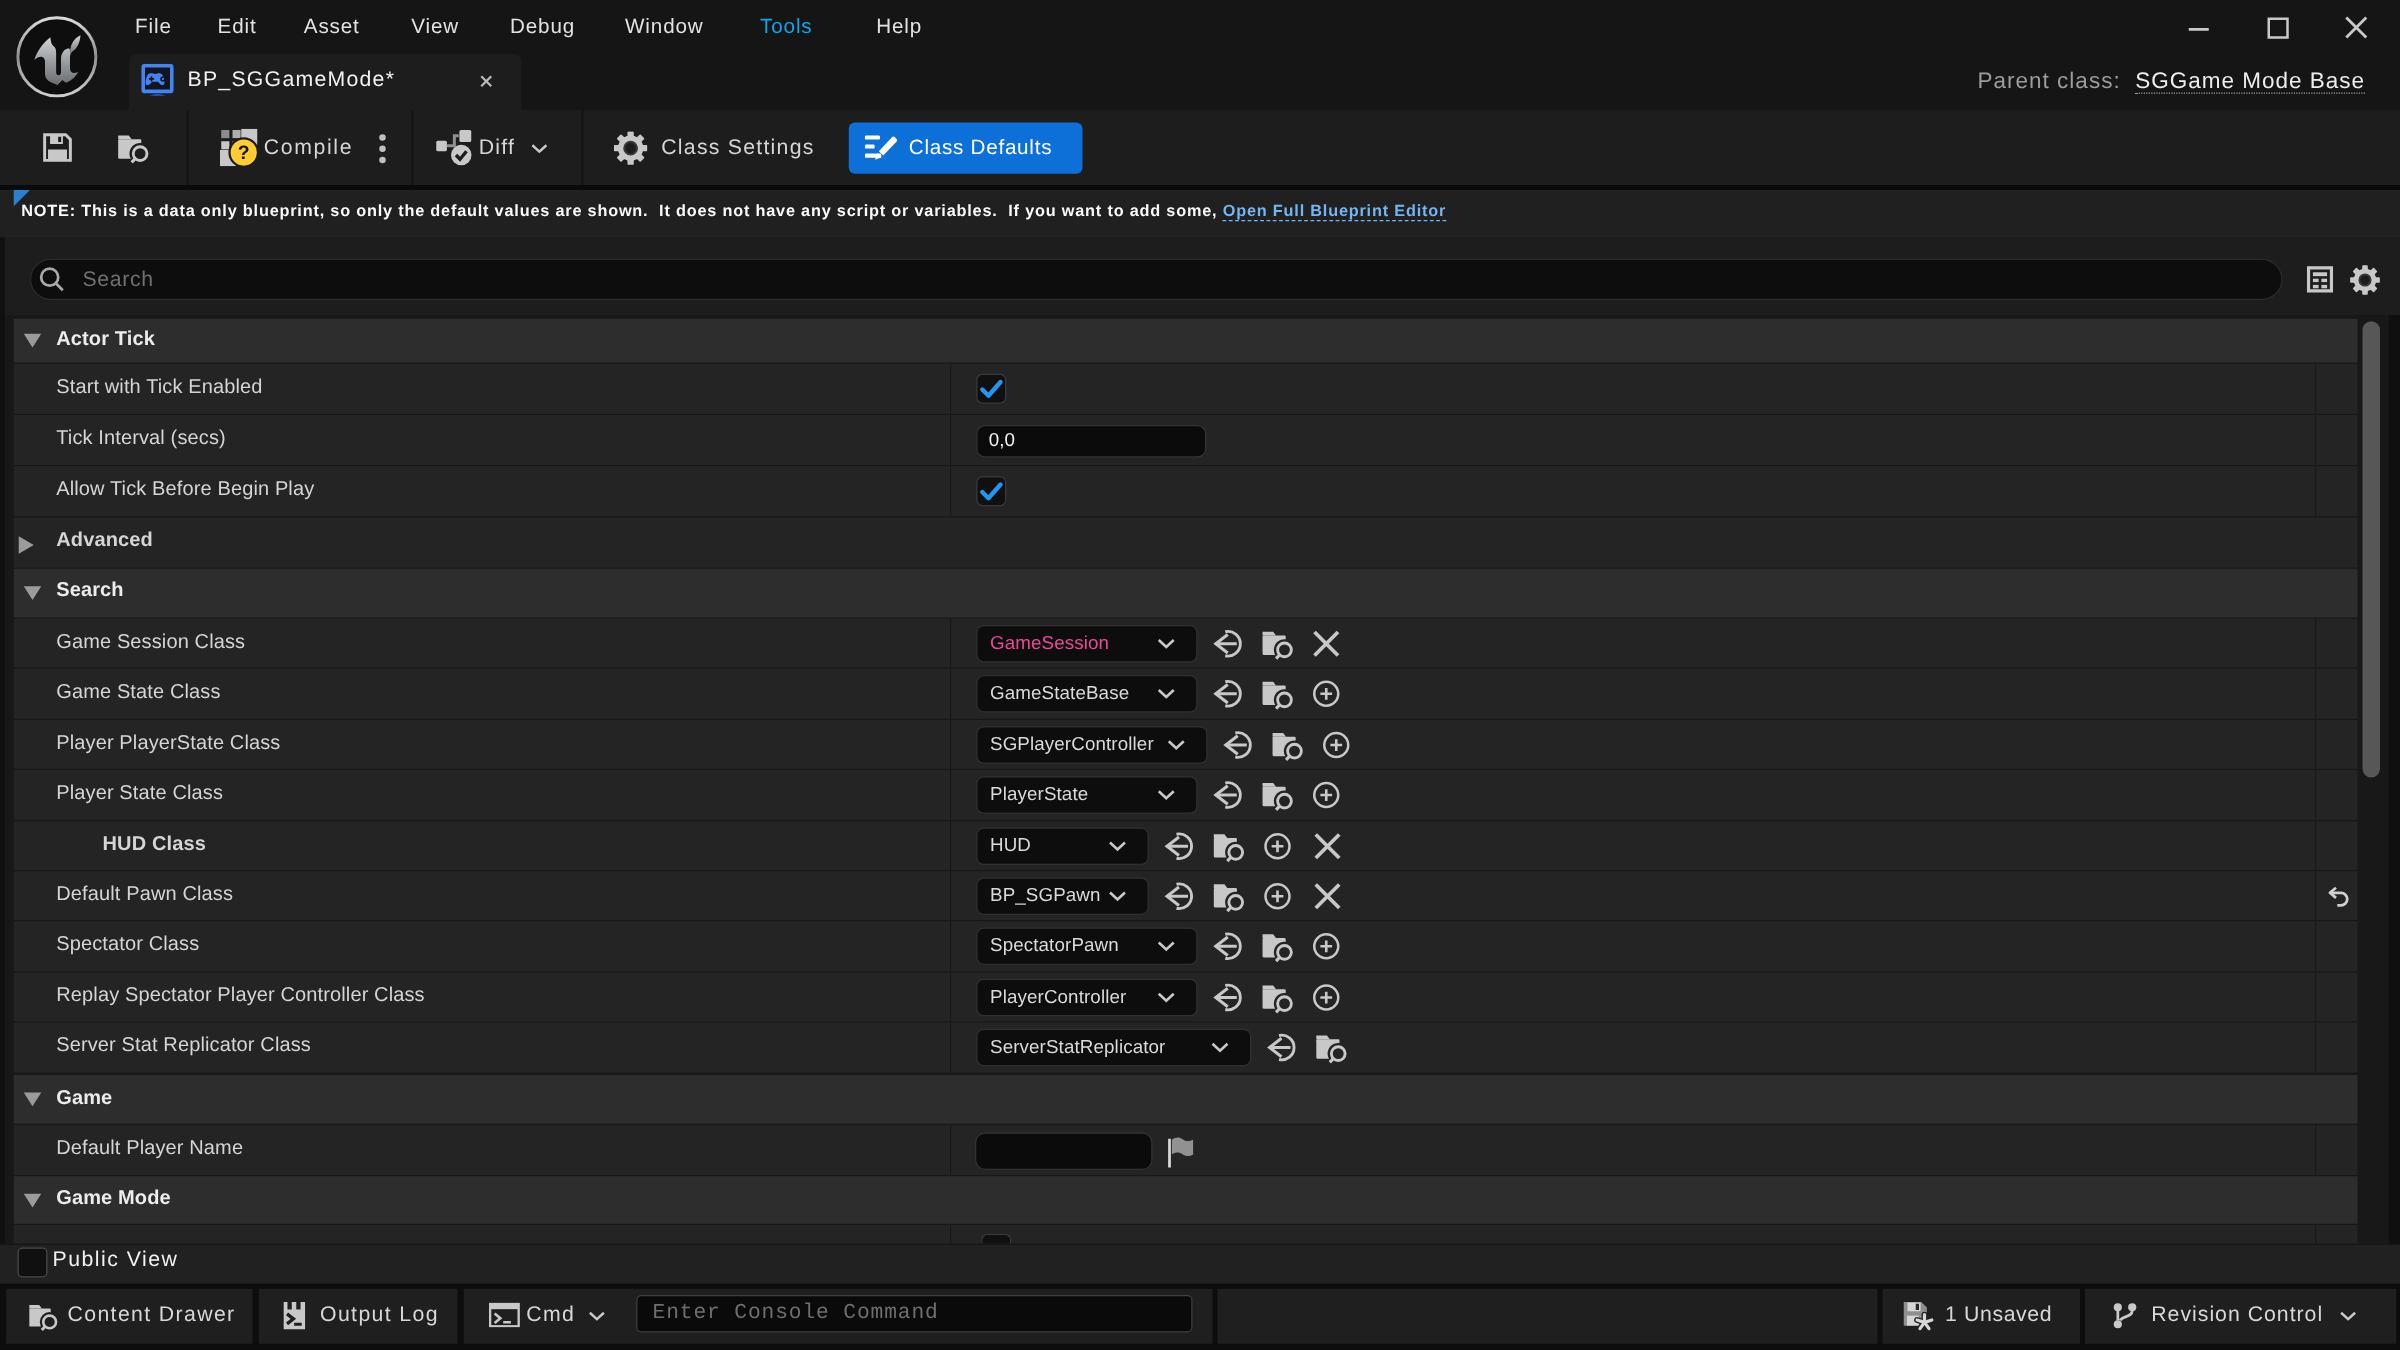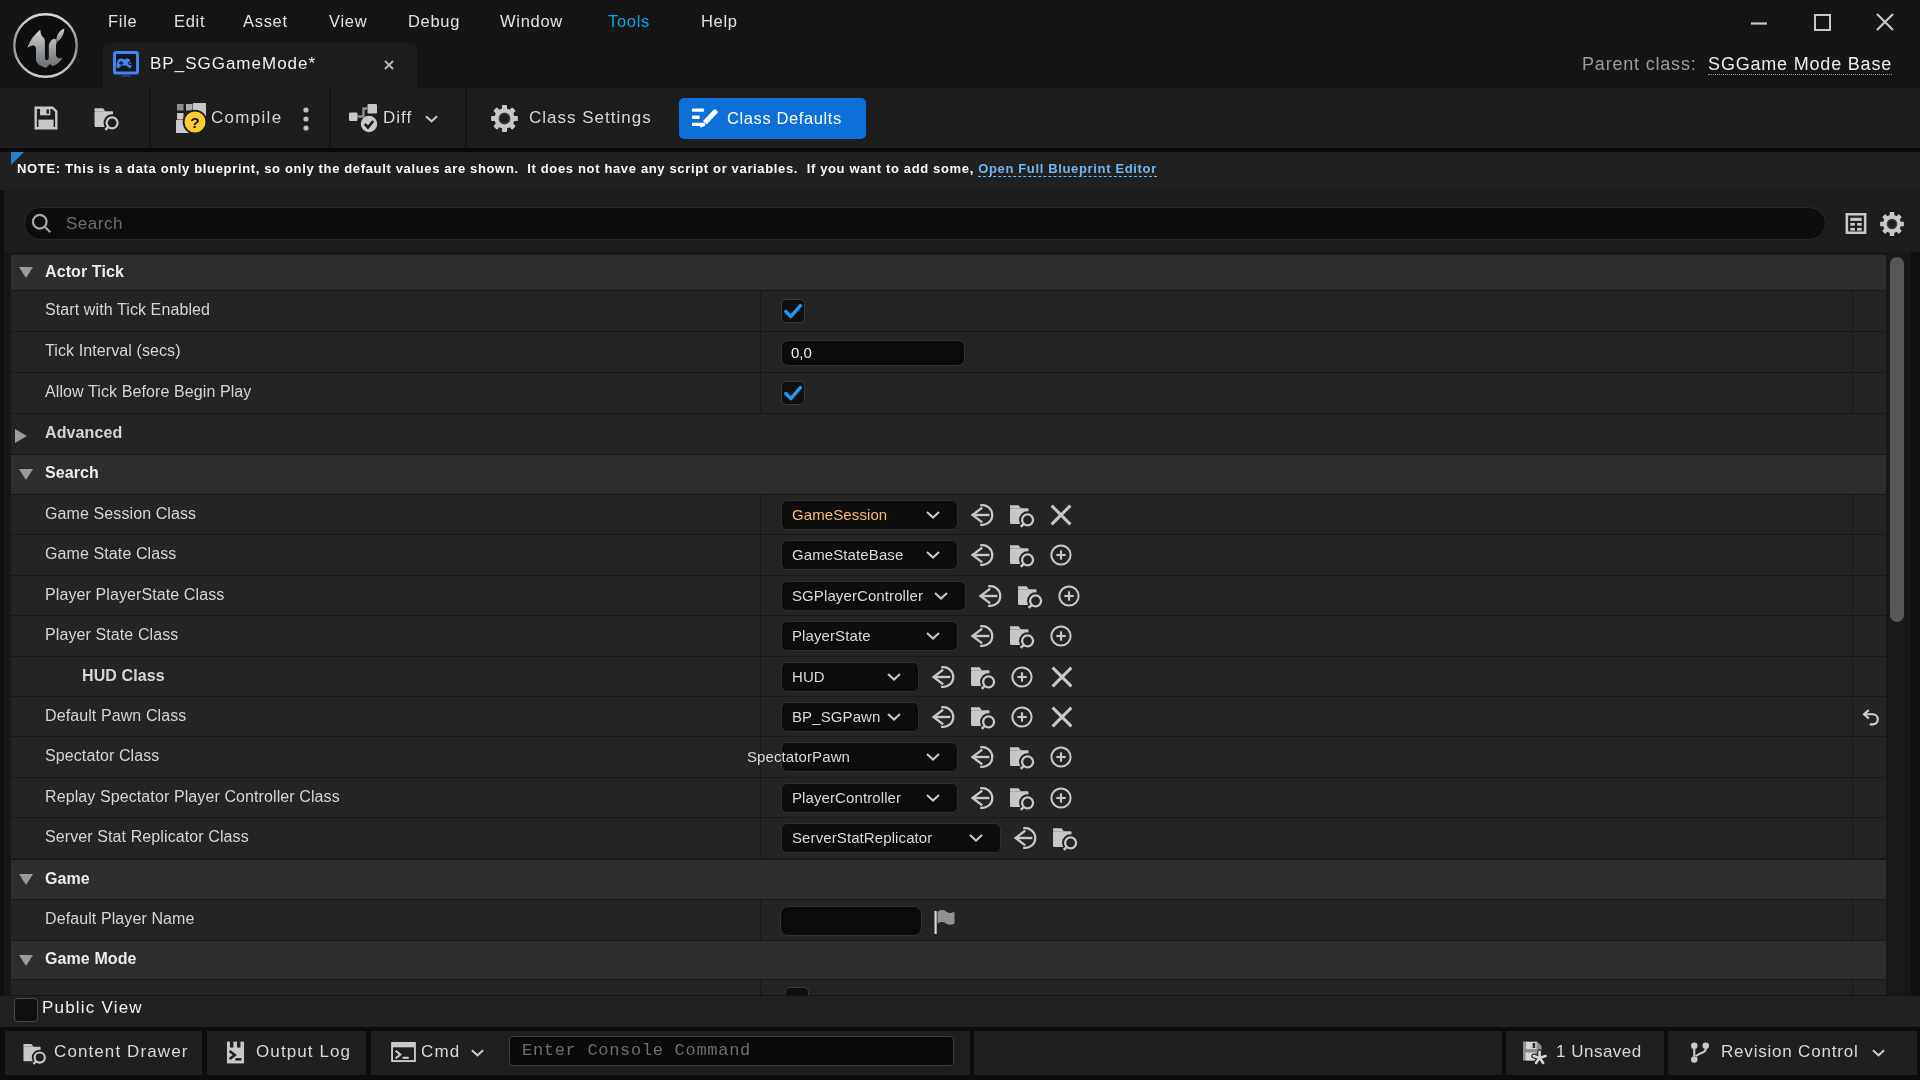--- a/index.html
+++ b/index.html
@@ -288,21 +288,21 @@
 <div class="abs" style="left:15px;top:429px;width:0;height:0;border-top:7px solid transparent;border-bottom:7px solid transparent;border-left:12.5px solid #9b9b9b;"></div>
 <div class="abs" style="left:45px;top:424.0px;font-size:16px;color:#d5d5d5;font-weight:bold;letter-spacing:0.1px;white-space:nowrap;">Advanced</div>
 <div class="abs" style="left:11px;top:454.5px;width:1875px;height:39px;background:#2d2d2d;"></div>
 <div class="abs" style="left:18.5px;top:468.5px;width:0;height:0;border-left:7.5px solid transparent;border-right:7.5px solid transparent;border-top:11px solid #9b9b9b;"></div>
 <div class="abs" style="left:45px;top:464.0px;font-size:16px;color:#ececec;font-weight:bold;letter-spacing:0.1px;white-space:nowrap;">Search</div>
 <div class="abs" style="left:11px;top:495px;width:1875px;height:39px;background:#242424;"></div>
 <div class="abs" style="left:760px;top:495px;width:1px;height:39px;background:#181818;"></div>
 <div class="abs" style="left:1852px;top:495px;width:1px;height:39px;background:#181818;"></div>
 <div class="abs" style="left:45px;top:504.5px;font-size:16px;color:#d5d5d5;font-weight:normal;letter-spacing:0.1px;white-space:nowrap;">Game Session Class</div>
 <div class="abs" style="left:781px;top:499.5px;width:177px;height:30px;background:#0d0d0d;border:1px solid #303030;border-radius:6px;"></div>
-<div class="abs" style="left:792px;top:505.5px;font-size:15px;color:#fdba74;font-weight:normal;letter-spacing:0.1px;white-space:nowrap;">GameSession</div>
+<div class="abs" style="left:792px;top:505.5px;font-size:15px;color:#ec4899;font-weight:normal;letter-spacing:0.1px;white-space:nowrap;">GameSession</div>
 <svg class="abs" style="left:925px;top:509.5px" width="16" height="10">
       <use href="#i-chev"></use>
     </svg>
 <svg class="abs" style="left:970px;top:502.5px" width="24" height="24">
       <use href="#i-use"></use>
     </svg>
 <svg class="abs" style="left:1008.5px;top:501.5px" width="27" height="27" viewBox="0 0 26 26">
       <path d="M1 3.2 h8.2 l2.2 2.9 h-10.4 z" fill="#c8c8c8"></path>
       <rect x="1" y="6.1" width="17.8" height="15" rx="0.8" fill="#c8c8c8"></rect>
       <circle cx="17.9" cy="17.2" r="8.2" fill="#242424"></circle>
@@ -429,21 +429,21 @@
       <use href="#i-x"></use>
     </svg>
 <svg class="abs" style="left:1859px;top:705.5px" width="22" height="22">
       <use href="#i-reset"></use>
     </svg>
 <div class="abs" style="left:11px;top:737px;width:1875px;height:40px;background:#242424;"></div>
 <div class="abs" style="left:760px;top:737px;width:1px;height:40px;background:#181818;"></div>
 <div class="abs" style="left:1852px;top:737px;width:1px;height:40px;background:#181818;"></div>
 <div class="abs" style="left:45px;top:747.0px;font-size:16px;color:#d5d5d5;font-weight:normal;letter-spacing:0.1px;white-space:nowrap;">Spectator Class</div>
 <div class="abs" style="left:781px;top:742.0px;width:177px;height:30px;background:#0d0d0d;border:1px solid #303030;border-radius:6px;"></div>
-<div class="abs" style="left:747px;top:748.0px;font-size:15px;color:#dadada;font-weight:normal;letter-spacing:0.1px;white-space:nowrap;">SpectatorPawn</div>
+<div class="abs" style="left:792px;top:748.0px;font-size:15px;color:#dadada;font-weight:normal;letter-spacing:0.1px;white-space:nowrap;">SpectatorPawn</div>
 <svg class="abs" style="left:925px;top:752.0px" width="16" height="10">
       <use href="#i-chev"></use>
     </svg>
 <svg class="abs" style="left:970px;top:745.0px" width="24" height="24">
       <use href="#i-use"></use>
     </svg>
 <svg class="abs" style="left:1008.5px;top:744.0px" width="27" height="27" viewBox="0 0 26 26">
       <path d="M1 3.2 h8.2 l2.2 2.9 h-10.4 z" fill="#c8c8c8"></path>
       <rect x="1" y="6.1" width="17.8" height="15" rx="0.8" fill="#c8c8c8"></rect>
       <circle cx="17.9" cy="17.2" r="8.2" fill="#242424"></circle>

